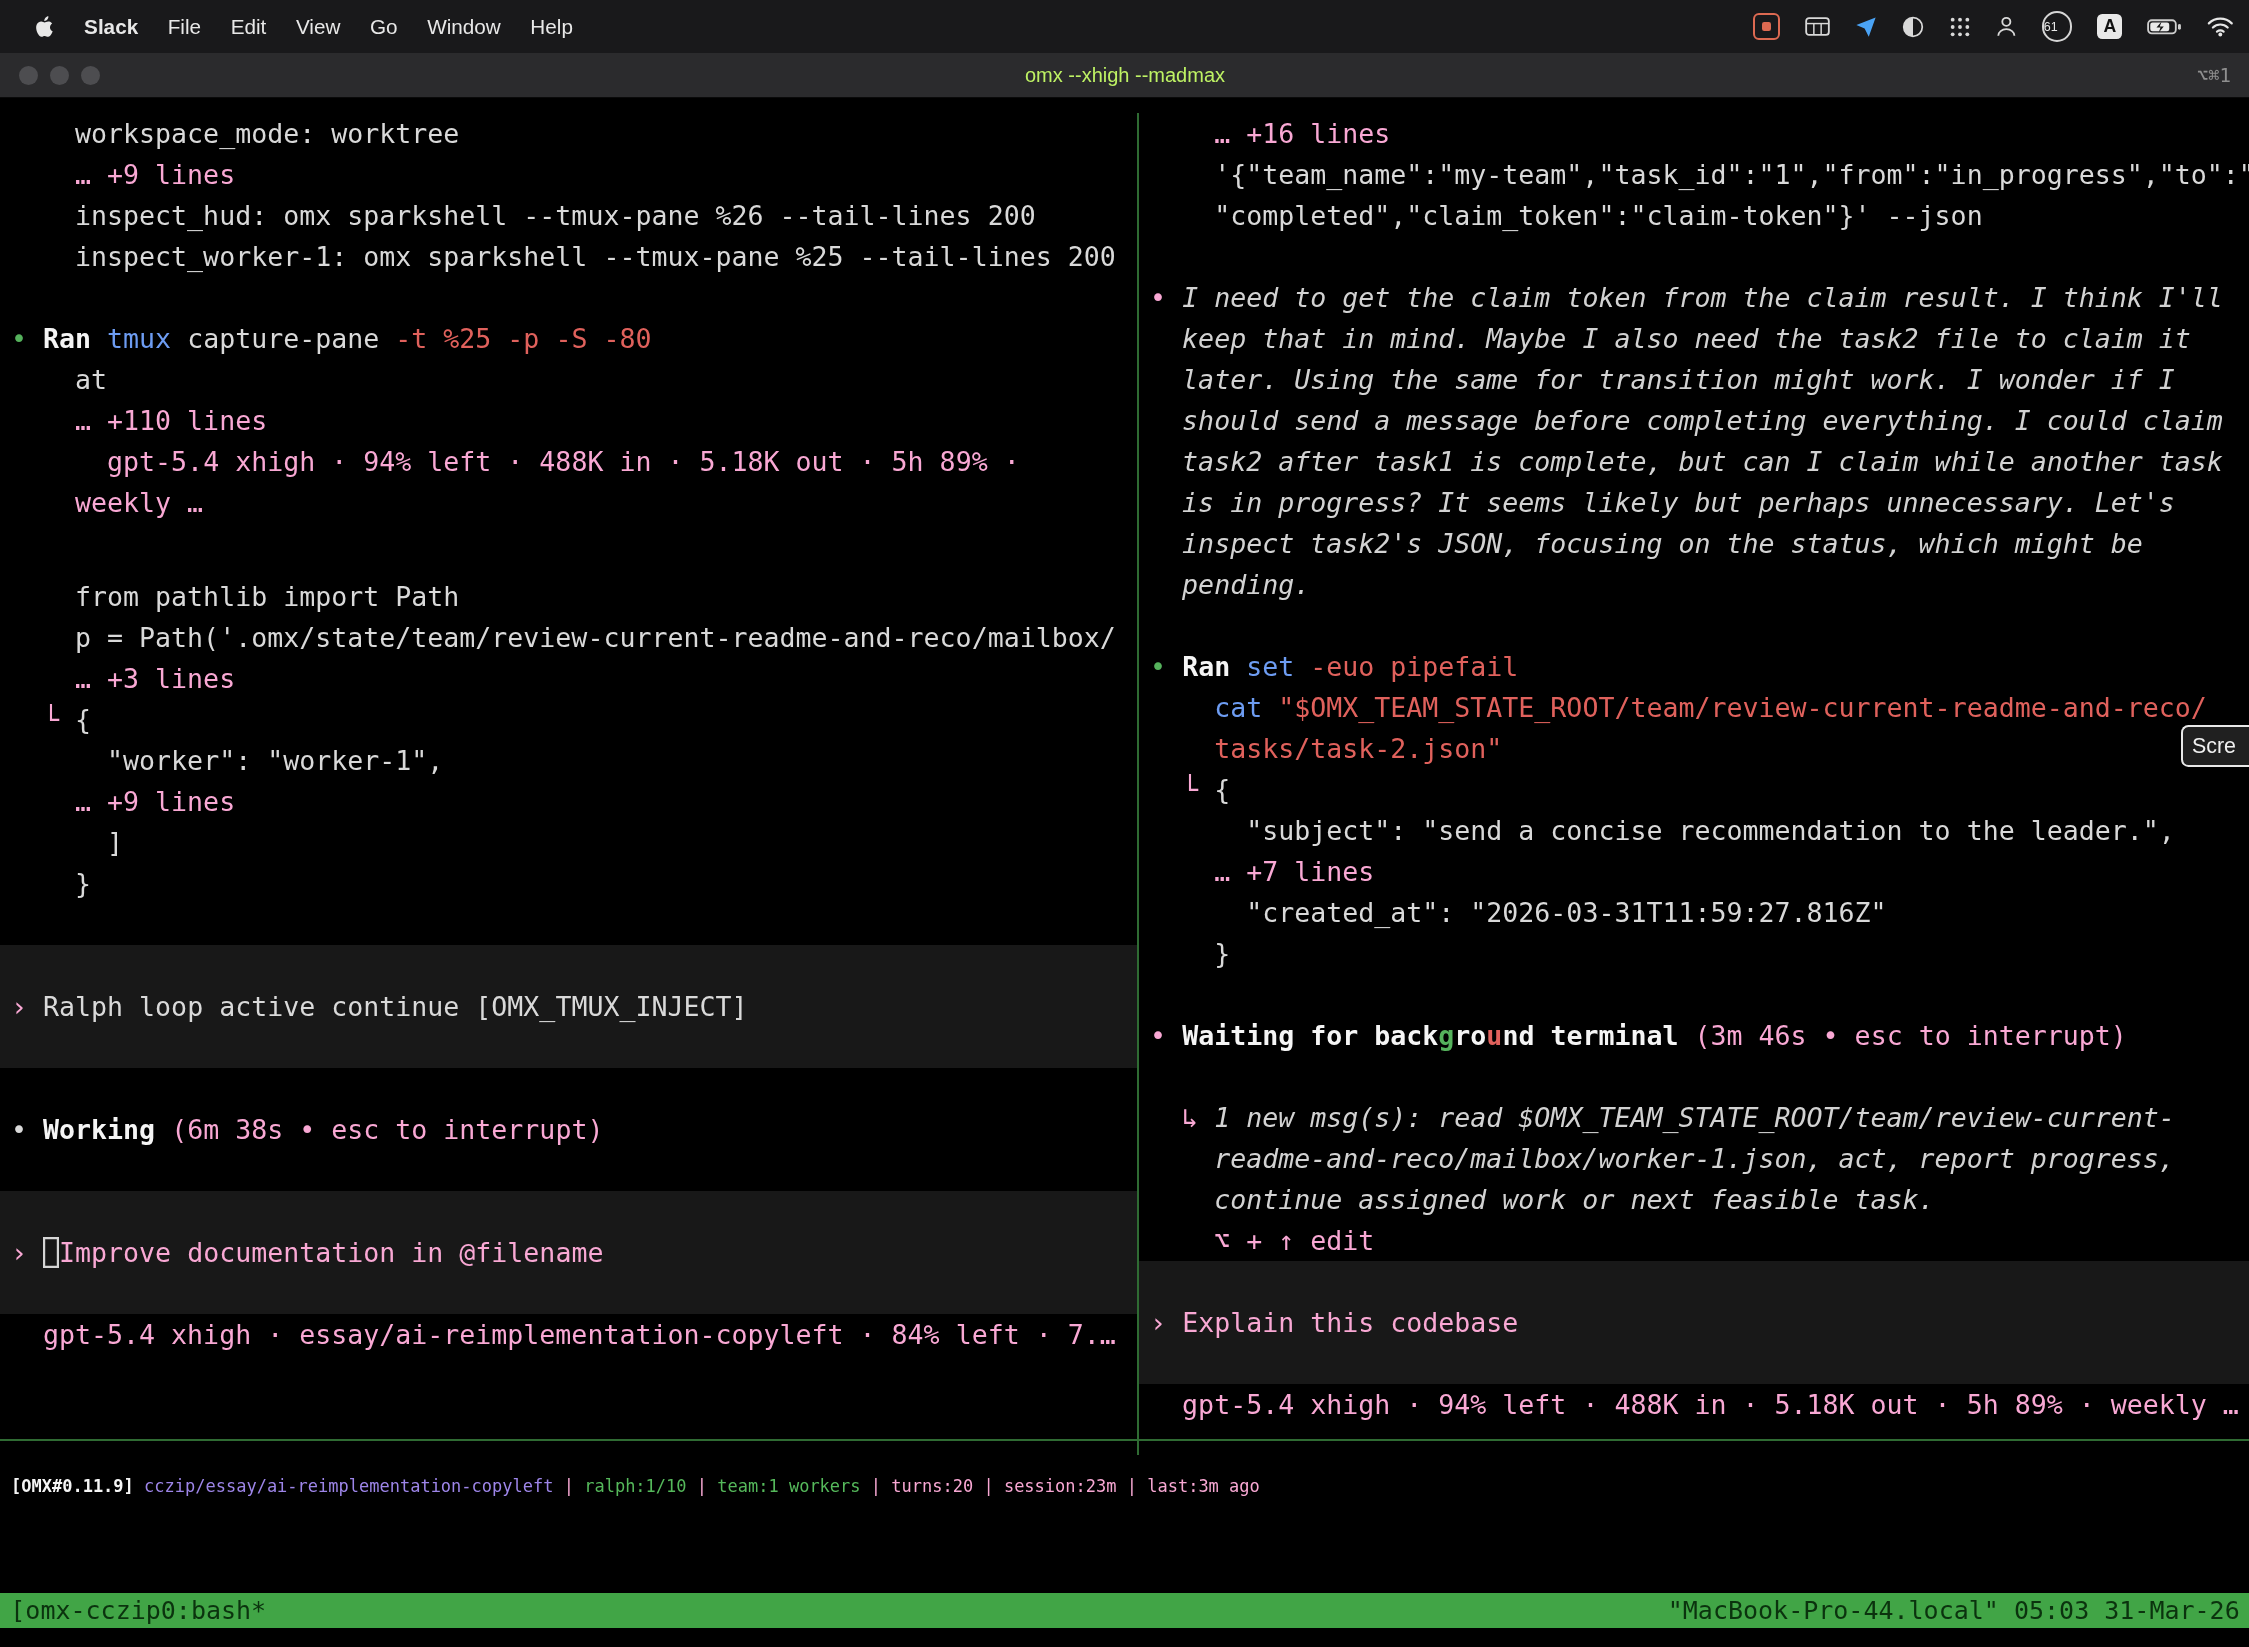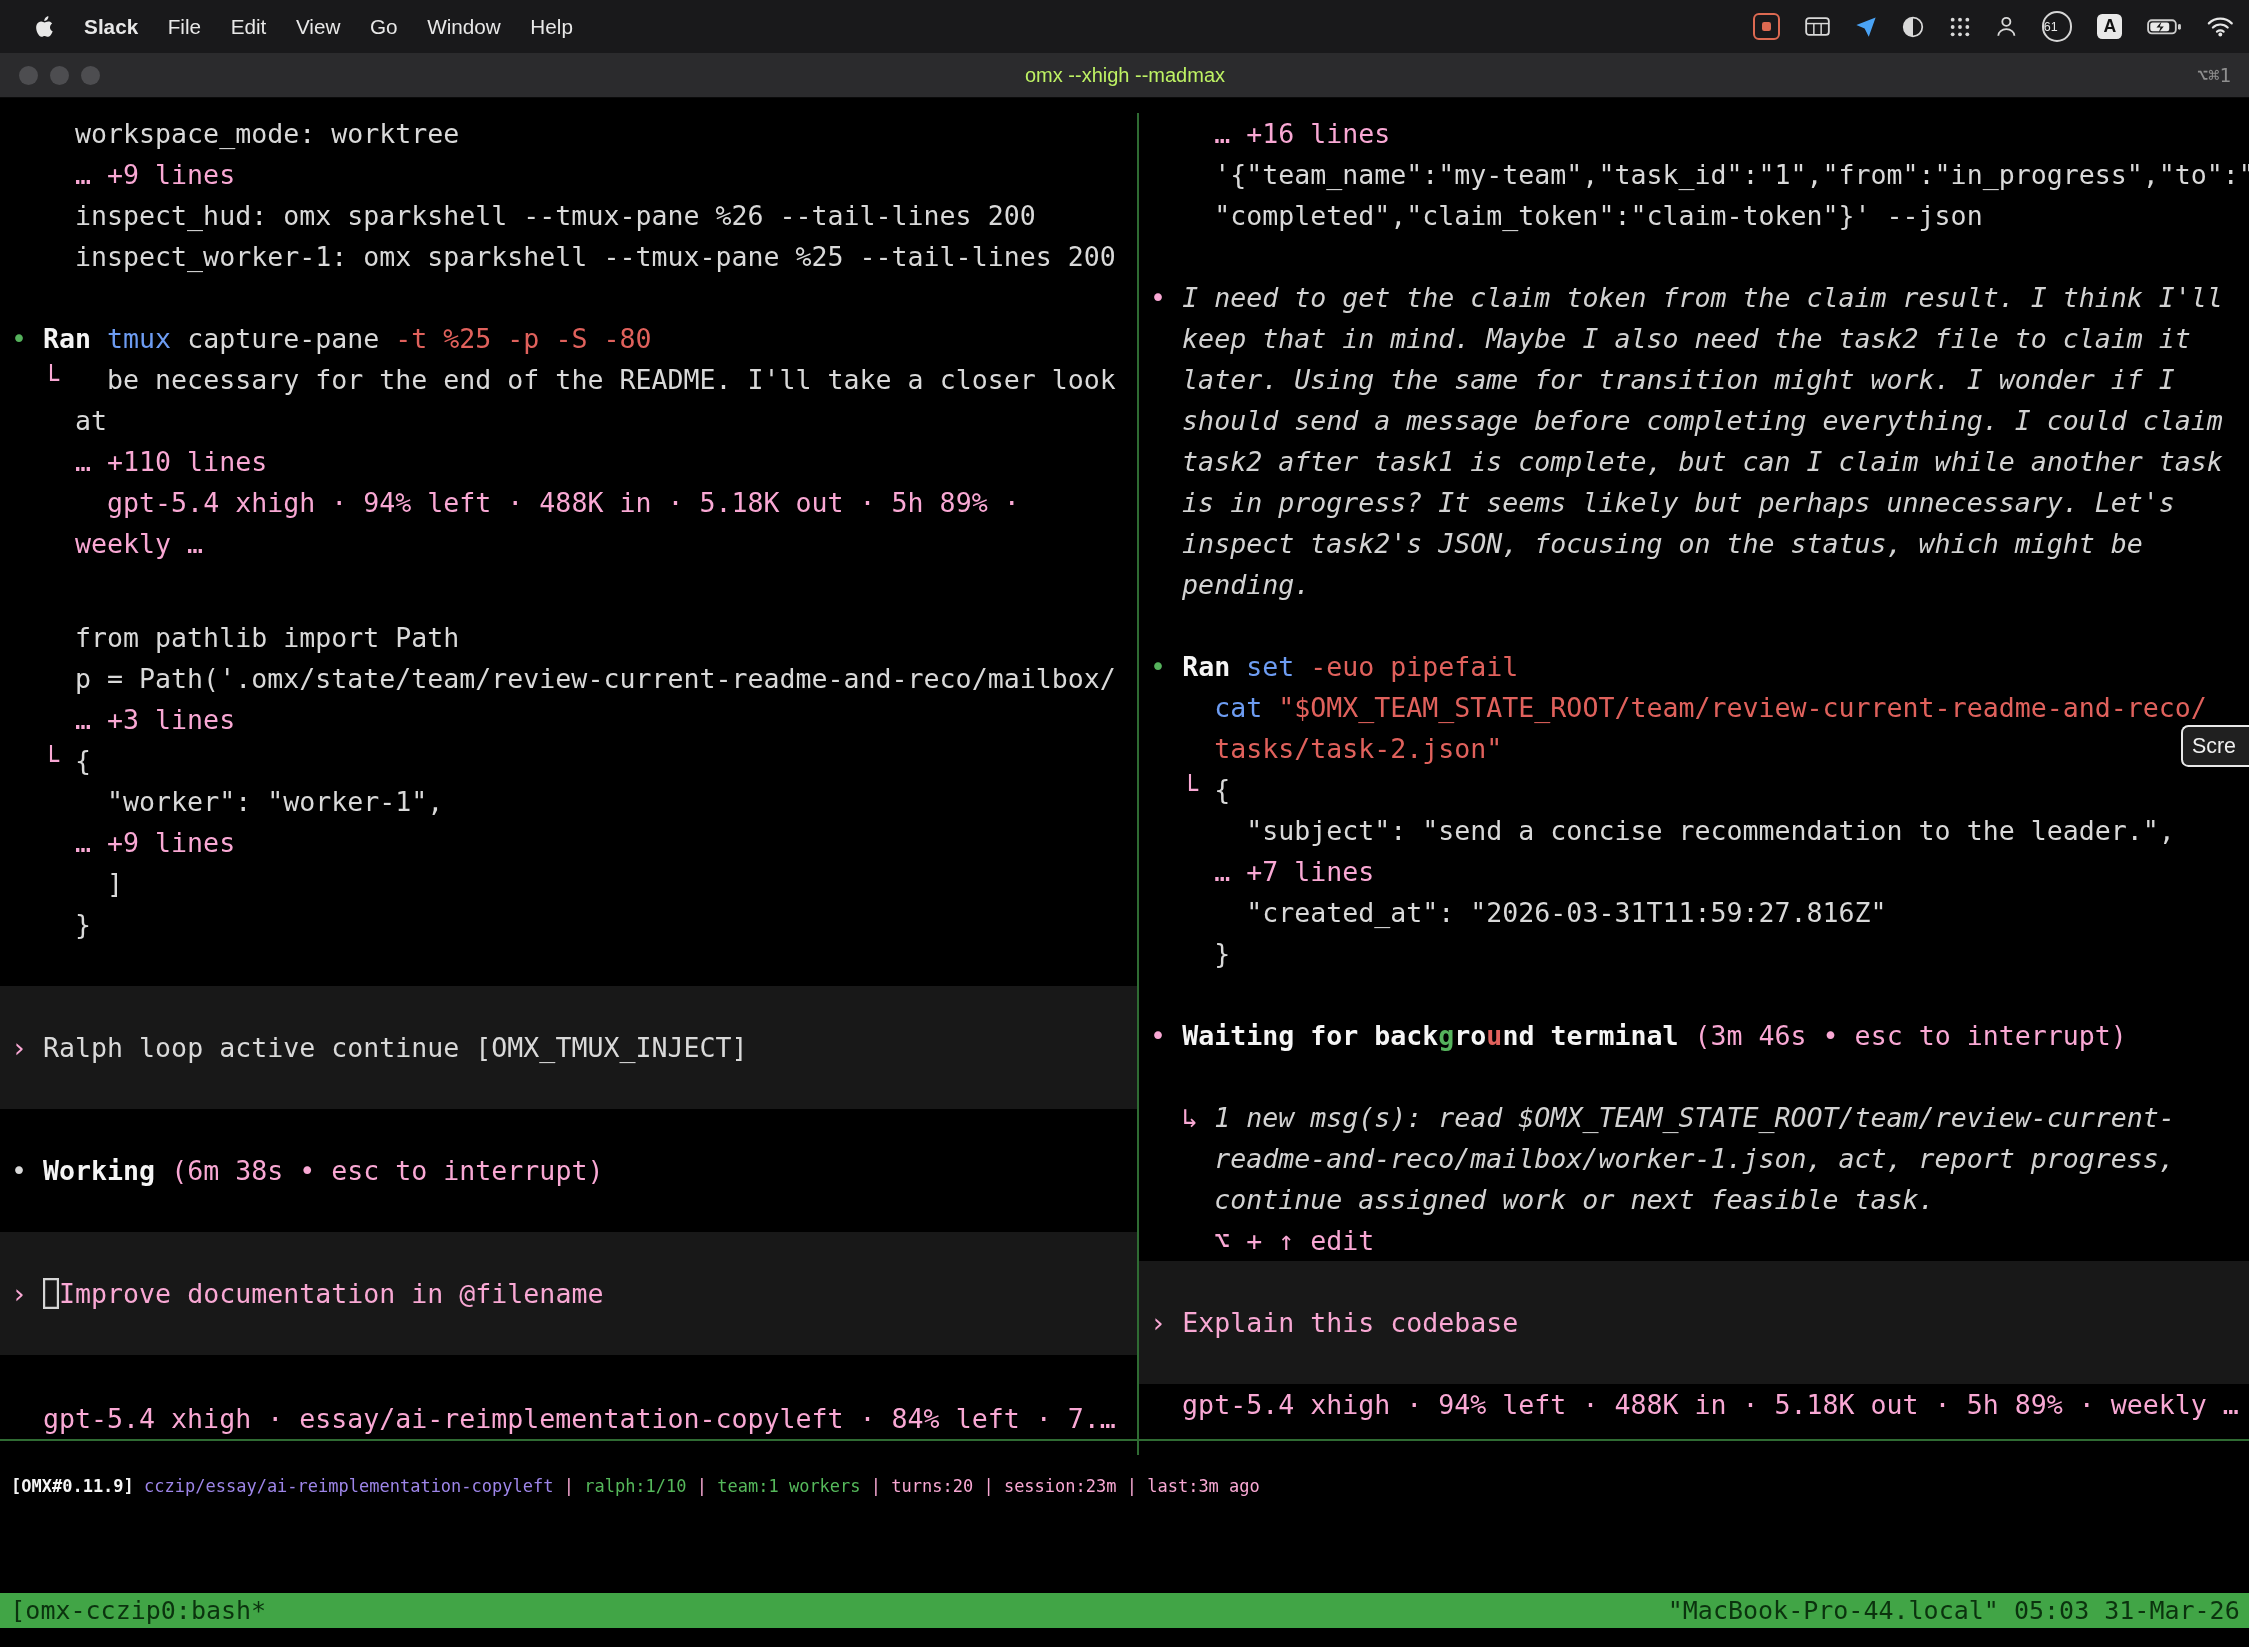--- a/index.html
+++ b/index.html
@@ -159,41 +159,40 @@
 </div>
 
 <div class="panes">
   <div class="pane pane-left" id="pane-left-lines">
       <div class="tline" style="padding-left: calc(4ch + 11px);"><span class="s-p">workspace_mode: worktree</span></div>
       <div class="tline" style="padding-left: calc(4ch + 11px);"><span class="s-d">… +9 lines</span></div>
       <div class="tline" style="padding-left: calc(4ch + 11px);"><span class="s-p">inspect_hud: omx sparkshell --tmux-pane %26 --tail-lines 200</span></div>
       <div class="tline" style="padding-left: calc(4ch + 11px);"><span class="s-p">inspect_worker-1: omx sparkshell --tmux-pane %25 --tail-lines 200</span></div>
       <div class="tline">&nbsp;</div>
       <div class="tline"><span class="s-g">• </span><span class="s-b">Ran </span><span class="s-bl">tmux </span><span class="s-p">capture-pane </span><span class="s-r">-t %25 -p -S -80</span></div>
-      <div class="tline" style="padding-left: calc(2ch + 11px);"><span class="s-d">└ </span><span class="s-p">  be necessary for the end of the README. I'll take a closer look</span></div>
       <div class="tline" style="padding-left: calc(4ch + 11px);"><span class="s-p">at</span></div>
       <div class="tline" style="padding-left: calc(4ch + 11px);"><span class="s-d">… +110 lines</span></div>
       <div class="tline" style="padding-left: calc(6ch + 11px);"><span class="s-d">gpt-5.4 xhigh · 94% left · 488K in · 5.18K out · 5h 89% ·</span></div>
       <div class="tline" style="padding-left: calc(4ch + 11px);"><span class="s-d">weekly …</span></div>
       <div class="tline">&nbsp;</div>
       <div class="tline" style="padding-left: calc(4ch + 11px); margin-top: 12px;"><span class="s-p">from pathlib import Path</span></div>
       <div class="tline" style="padding-left: calc(4ch + 11px);"><span class="s-p">p = Path('.omx/state/team/review-current-readme-and-reco/mailbox/</span></div>
       <div class="tline" style="padding-left: calc(4ch + 11px);"><span class="s-d">… +3 lines</span></div>
       <div class="tline" style="padding-left: calc(2ch + 11px);"><span class="s-d">└ </span><span class="s-p">{</span></div>
       <div class="tline" style="padding-left: calc(6ch + 11px);"><span class="s-p">"worker": "worker-1",</span></div>
       <div class="tline" style="padding-left: calc(4ch + 11px);"><span class="s-d">… +9 lines</span></div>
       <div class="tline" style="padding-left: calc(6ch + 11px);"><span class="s-p">]</span></div>
       <div class="tline" style="padding-left: calc(4ch + 11px);"><span class="s-p">}</span></div>
       <div class="tline">&nbsp;</div>
       <div class="tband"><span class="s-d">› </span><span class="s-p">Ralph loop active continue [OMX_TMUX_INJECT]</span></div>
       <div class="tline">&nbsp;</div>
       <div class="tline"><span class="s-p">• </span><span class="s-b">Working </span><span class="s-d">(6m 38s • esc to interrupt)</span></div>
       <div class="tline">&nbsp;</div>
       <div class="tband"><span class="s-d">› </span><span class="s-cur"> </span><span class="s-d">Improve documentation in @filename</span></div>
-      <div class="tline" style="padding-left: calc(2ch + 11px); margin-top: 43px;"><span class="s-d">gpt-5.4 xhigh · essay/ai-reimplementation-copyleft · 84% left · 7.…</span></div>
+      <div class="tline" style="padding-left: calc(2ch + 11px);"><span class="s-d">gpt-5.4 xhigh · essay/ai-reimplementation-copyleft · 84% left · 7.…</span></div>
     </div>
   <div class="pane-divider"></div>
   <div class="pane pane-right" id="pane-right-lines">
       <div class="tline" style="padding-left: calc(4ch + 11px);"><span class="s-d">… +16 lines</span></div>
       <div class="tline" style="padding-left: calc(4ch + 11px);"><span class="s-p">'{"team_name":"my-team","task_id":"1","from":"in_progress","to":"</span></div>
       <div class="tline" style="padding-left: calc(4ch + 11px);"><span class="s-p">"completed","claim_token":"claim-token"}' --json</span></div>
       <div class="tline">&nbsp;</div>
       <div class="tline"><span class="s-d">• </span><span class="s-i">I need to get the claim token from the claim result. I think I'll</span></div>
       <div class="tline" style="padding-left: calc(2ch + 11px);"><span class="s-i">keep that in mind. Maybe I also need the task2 file to claim it</span></div>
       <div class="tline" style="padding-left: calc(2ch + 11px);"><span class="s-i">later. Using the same for transition might work. I wonder if I</span></div>

